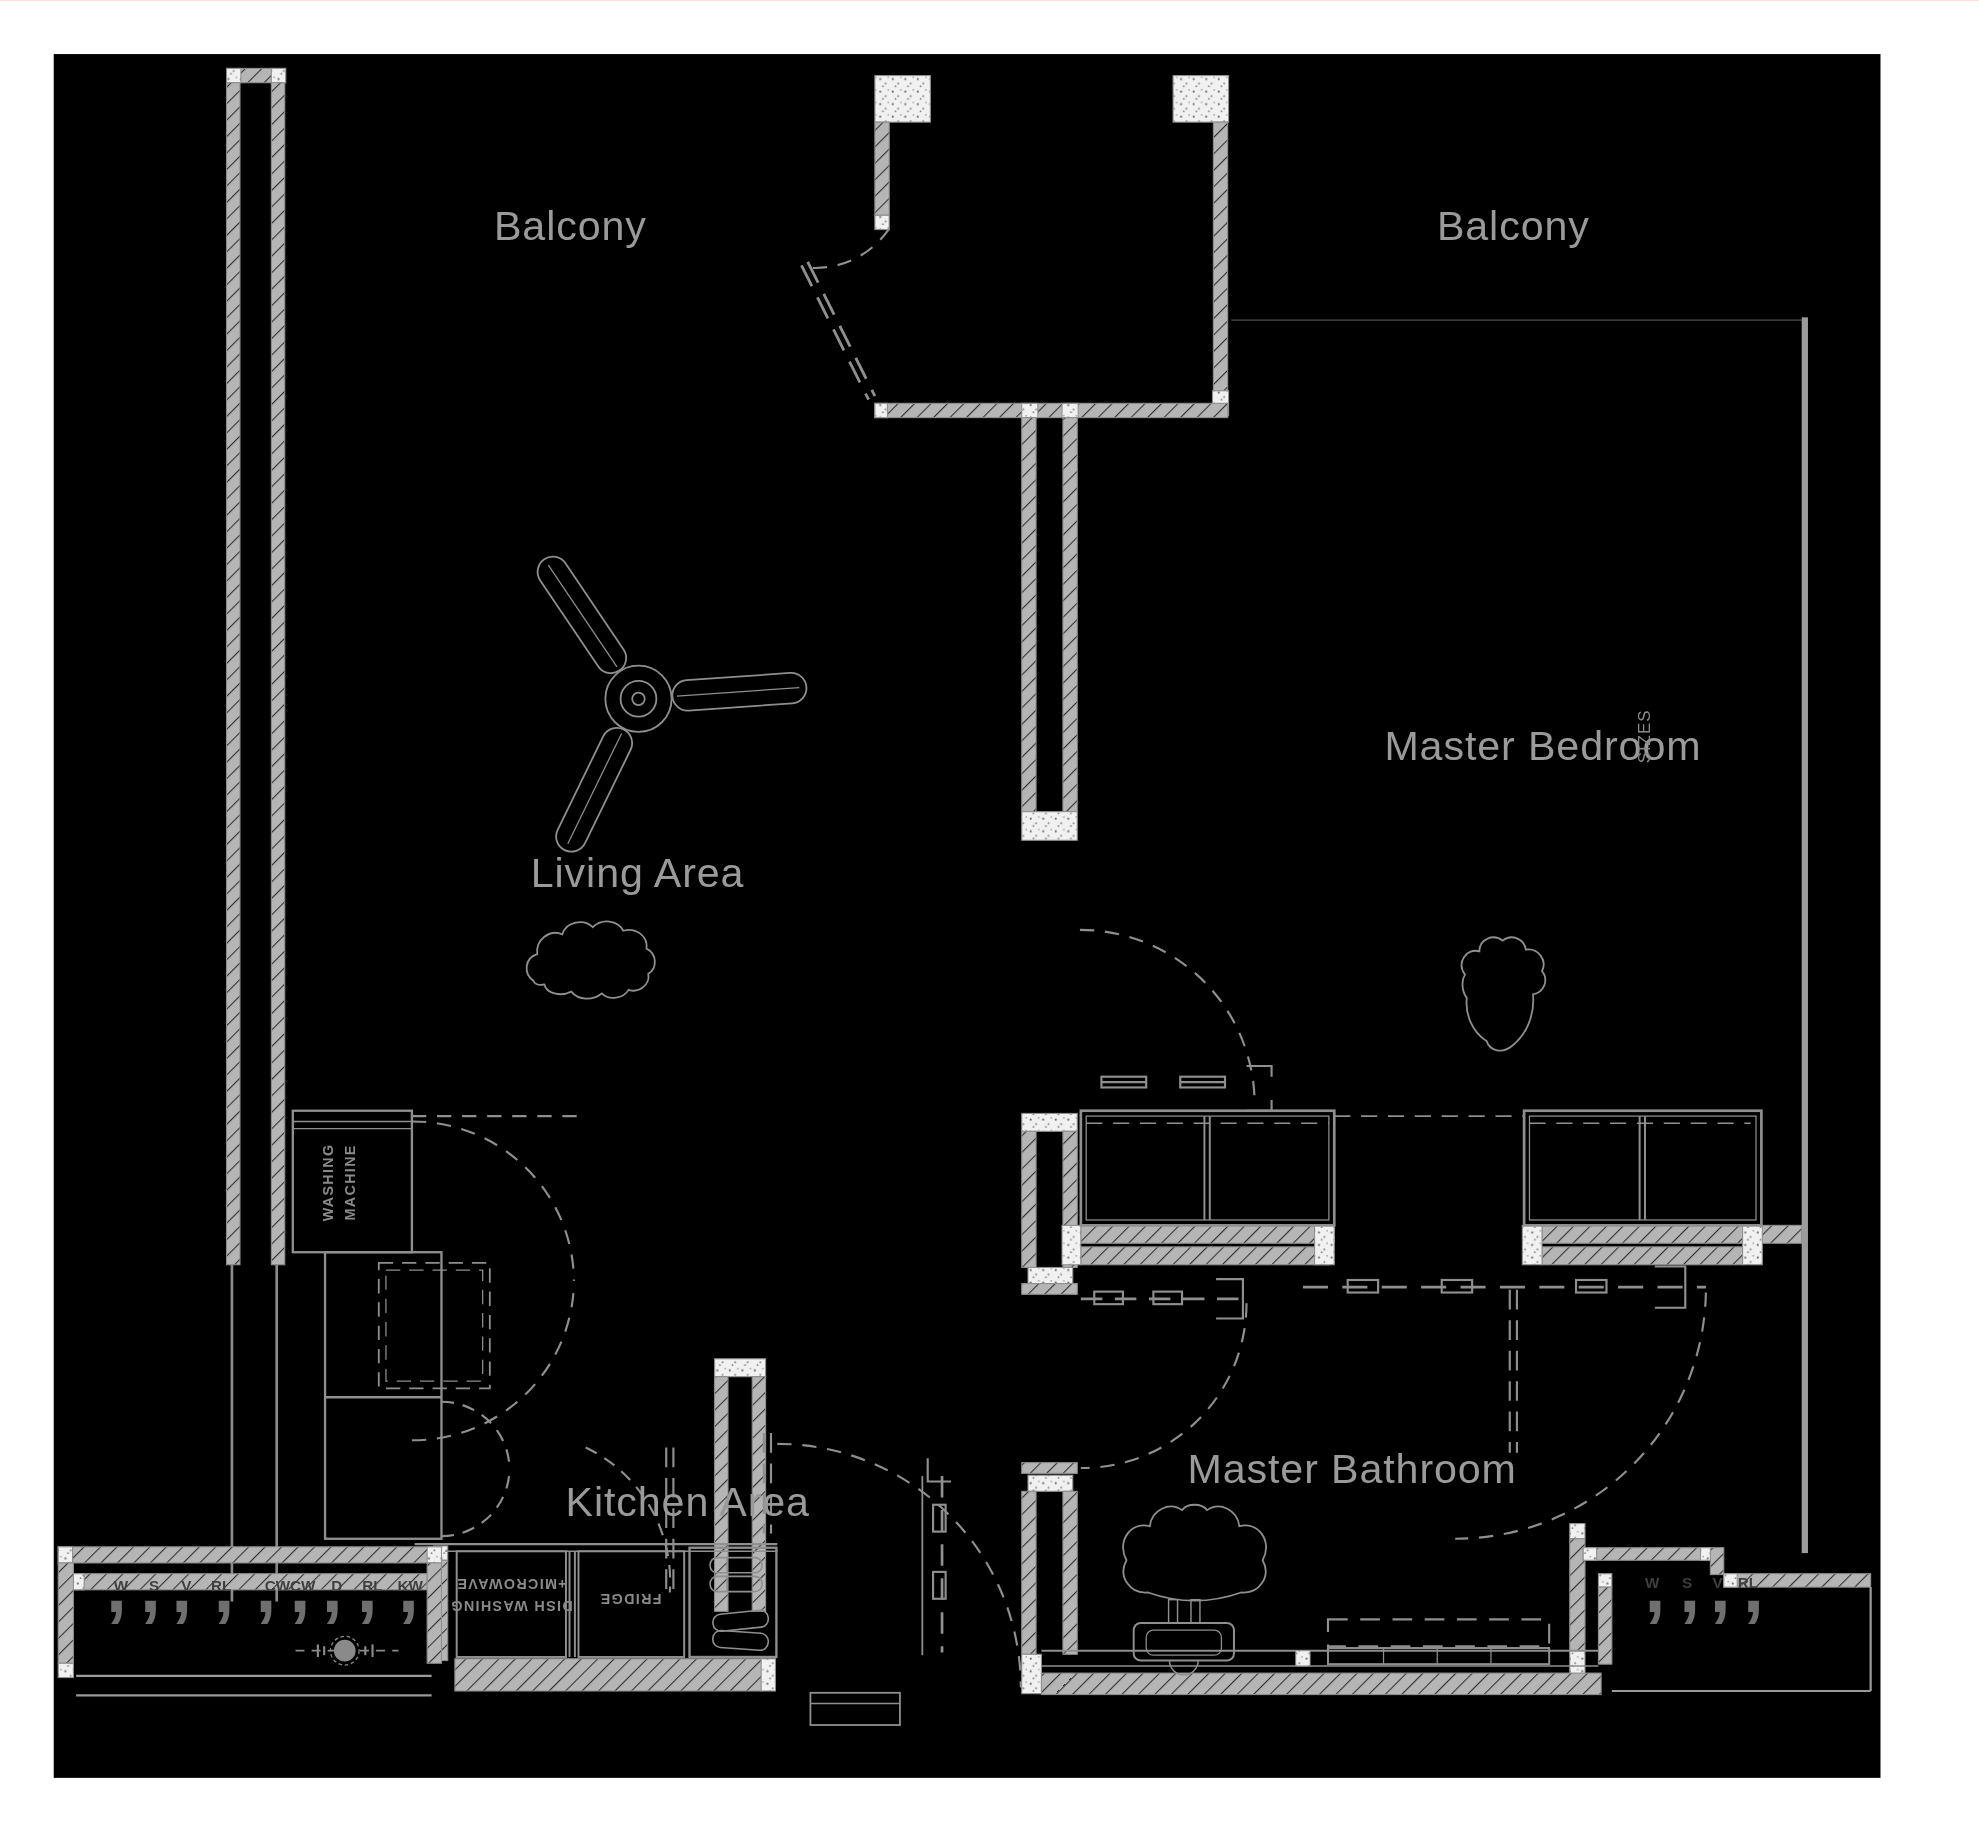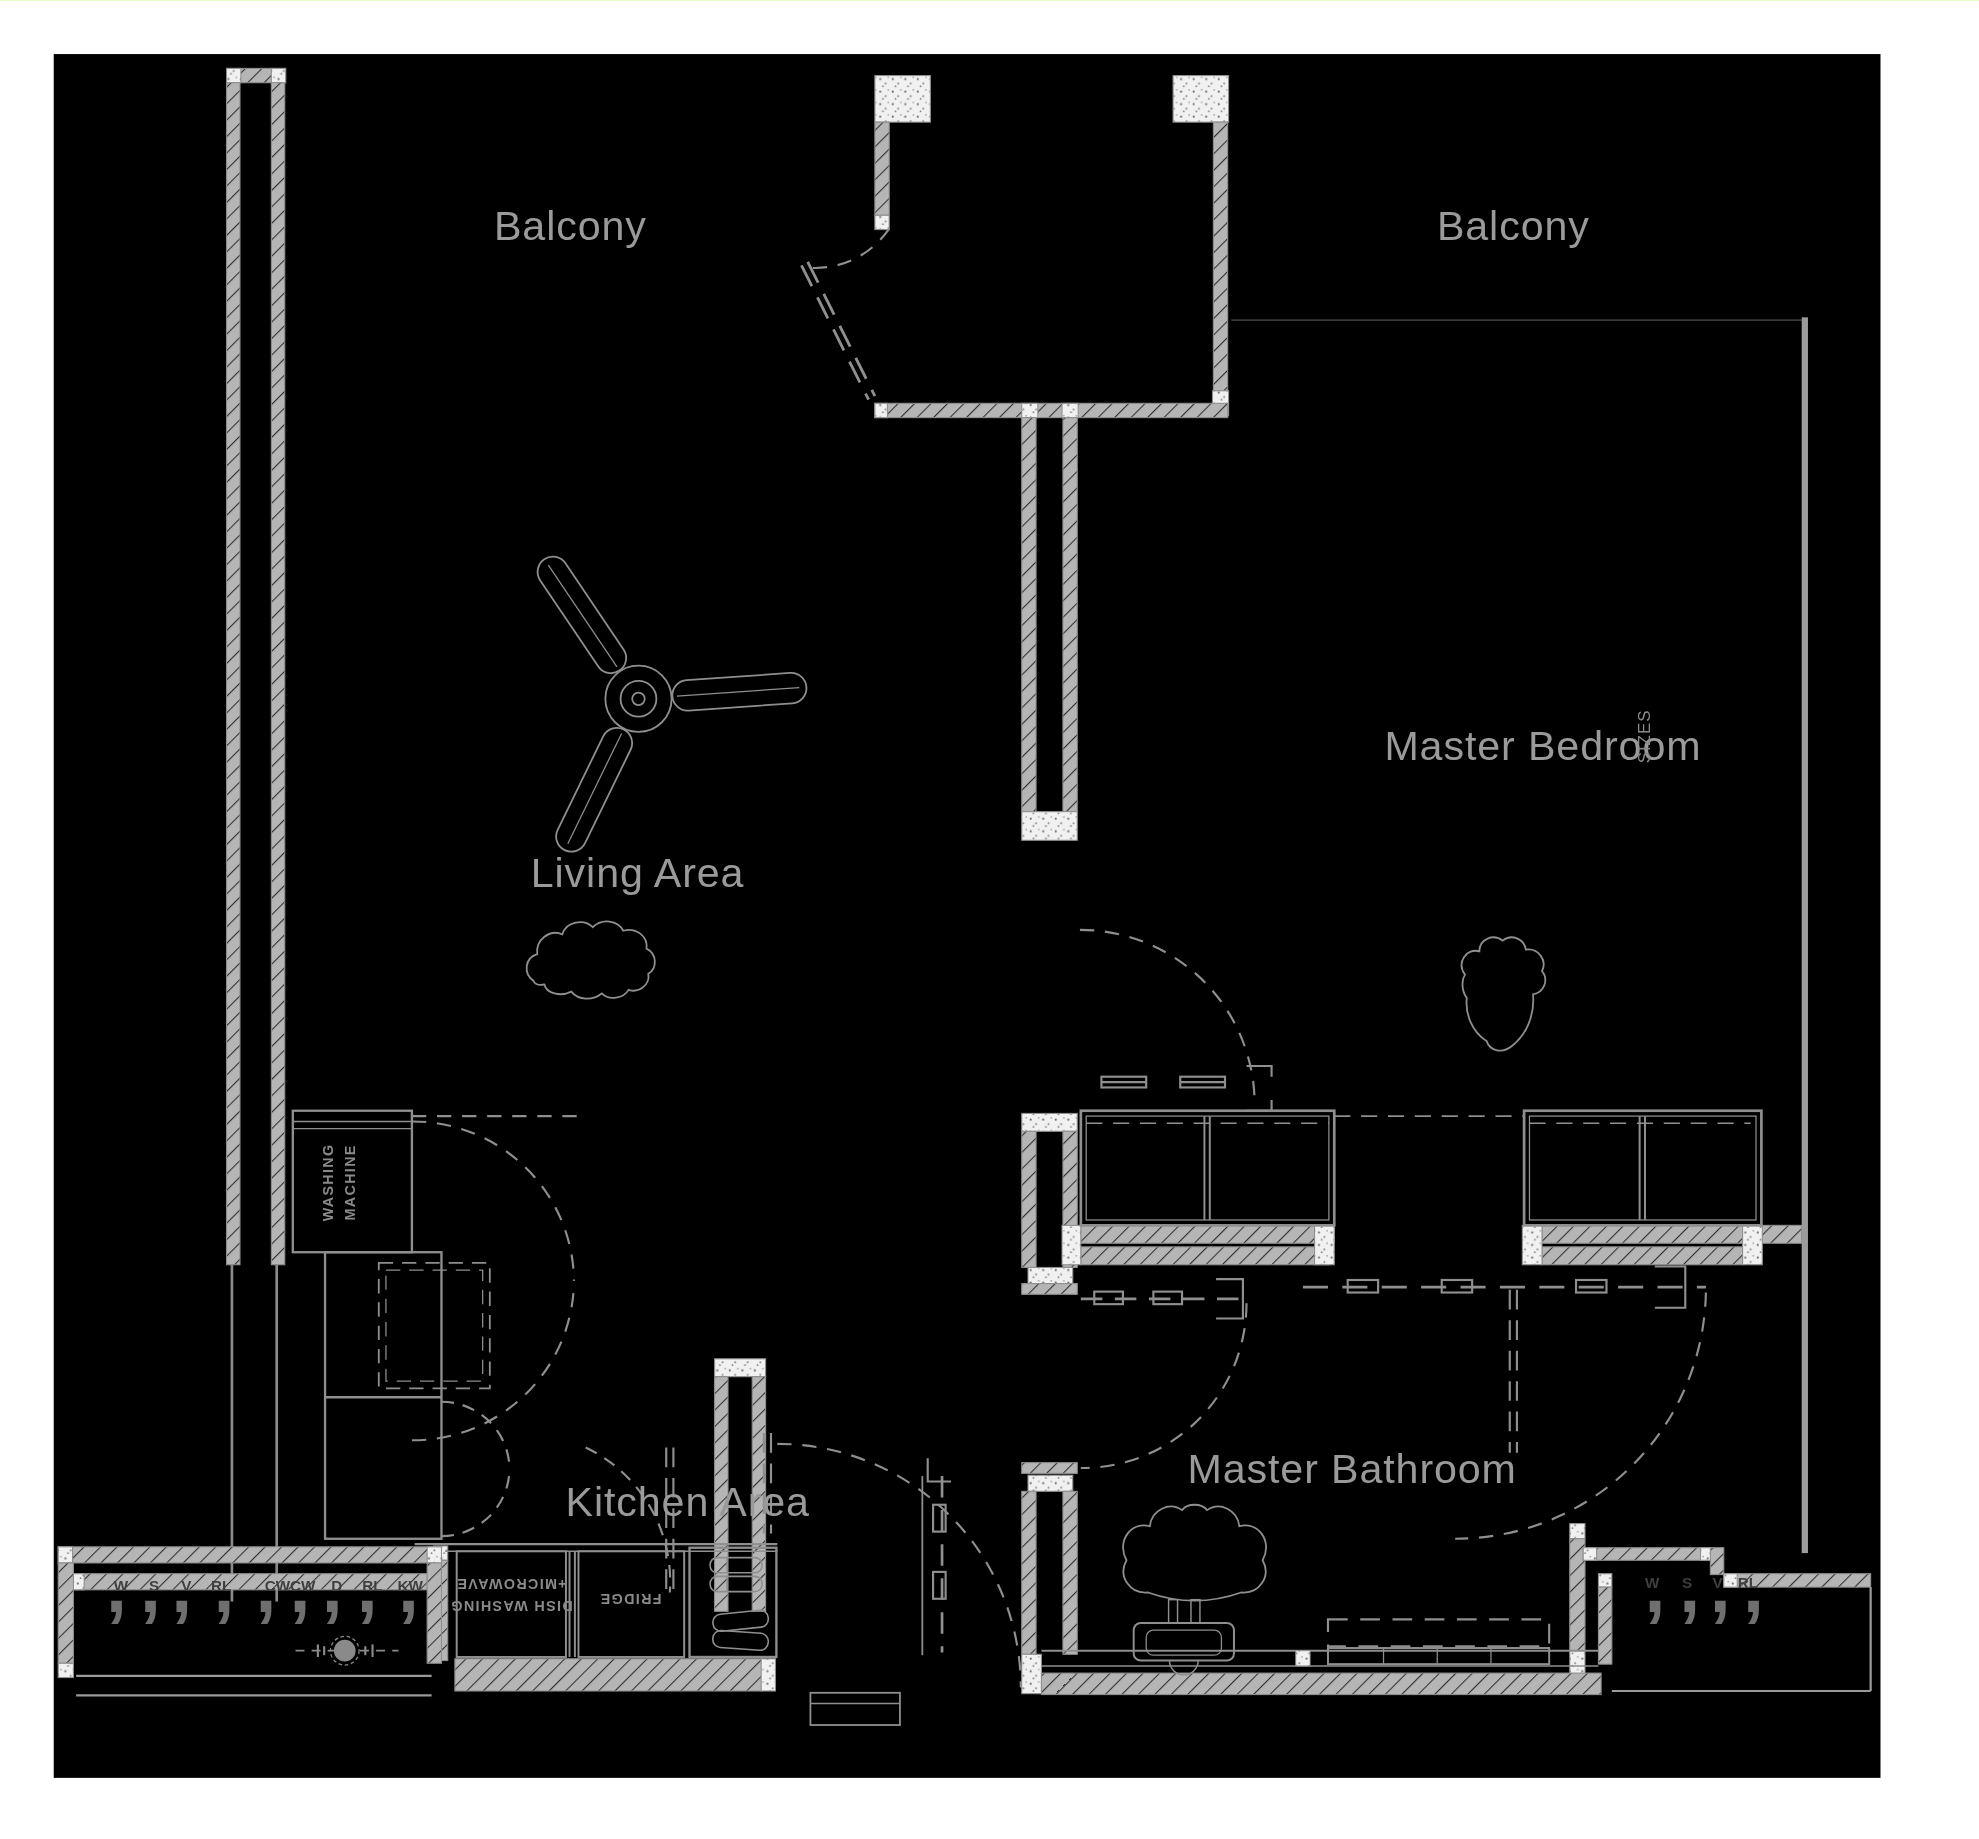--- a/index.html
+++ b/index.html
@@ -1,16 +1,16 @@
 <!DOCTYPE html>
 <html style="font-size:14.3px"><head>
 <meta charset="utf-8">
 <style>
   html,body{margin:0;padding:0;background:#ffffff;}
-  .page{width:1979px;height:1832px;position:relative;background:#bef264;
+  .page{width:1979px;height:1832px;position:relative;background:#fca5a5;
         font-family:"Liberation Sans", sans-serif;}
   svg{display:block}
   text{font-family:"Liberation Sans", sans-serif;}
   .room-label{fill:#9a9a9a;font-size:46px;letter-spacing:1px;}
   .tiny-label{fill:#3f3f3f;font-size:17px;font-weight:bold;letter-spacing:0px;}
   .pipe{fill:#6f6f6f;font-size:84px;font-weight:bold;}
   .appl{fill:#8a8a8a;font-size:16px;font-weight:bold;letter-spacing:1.5px;}
   .sizes{fill:#8a8a8a;font-size:19px;letter-spacing:1px;}
 </style>
 </head>

